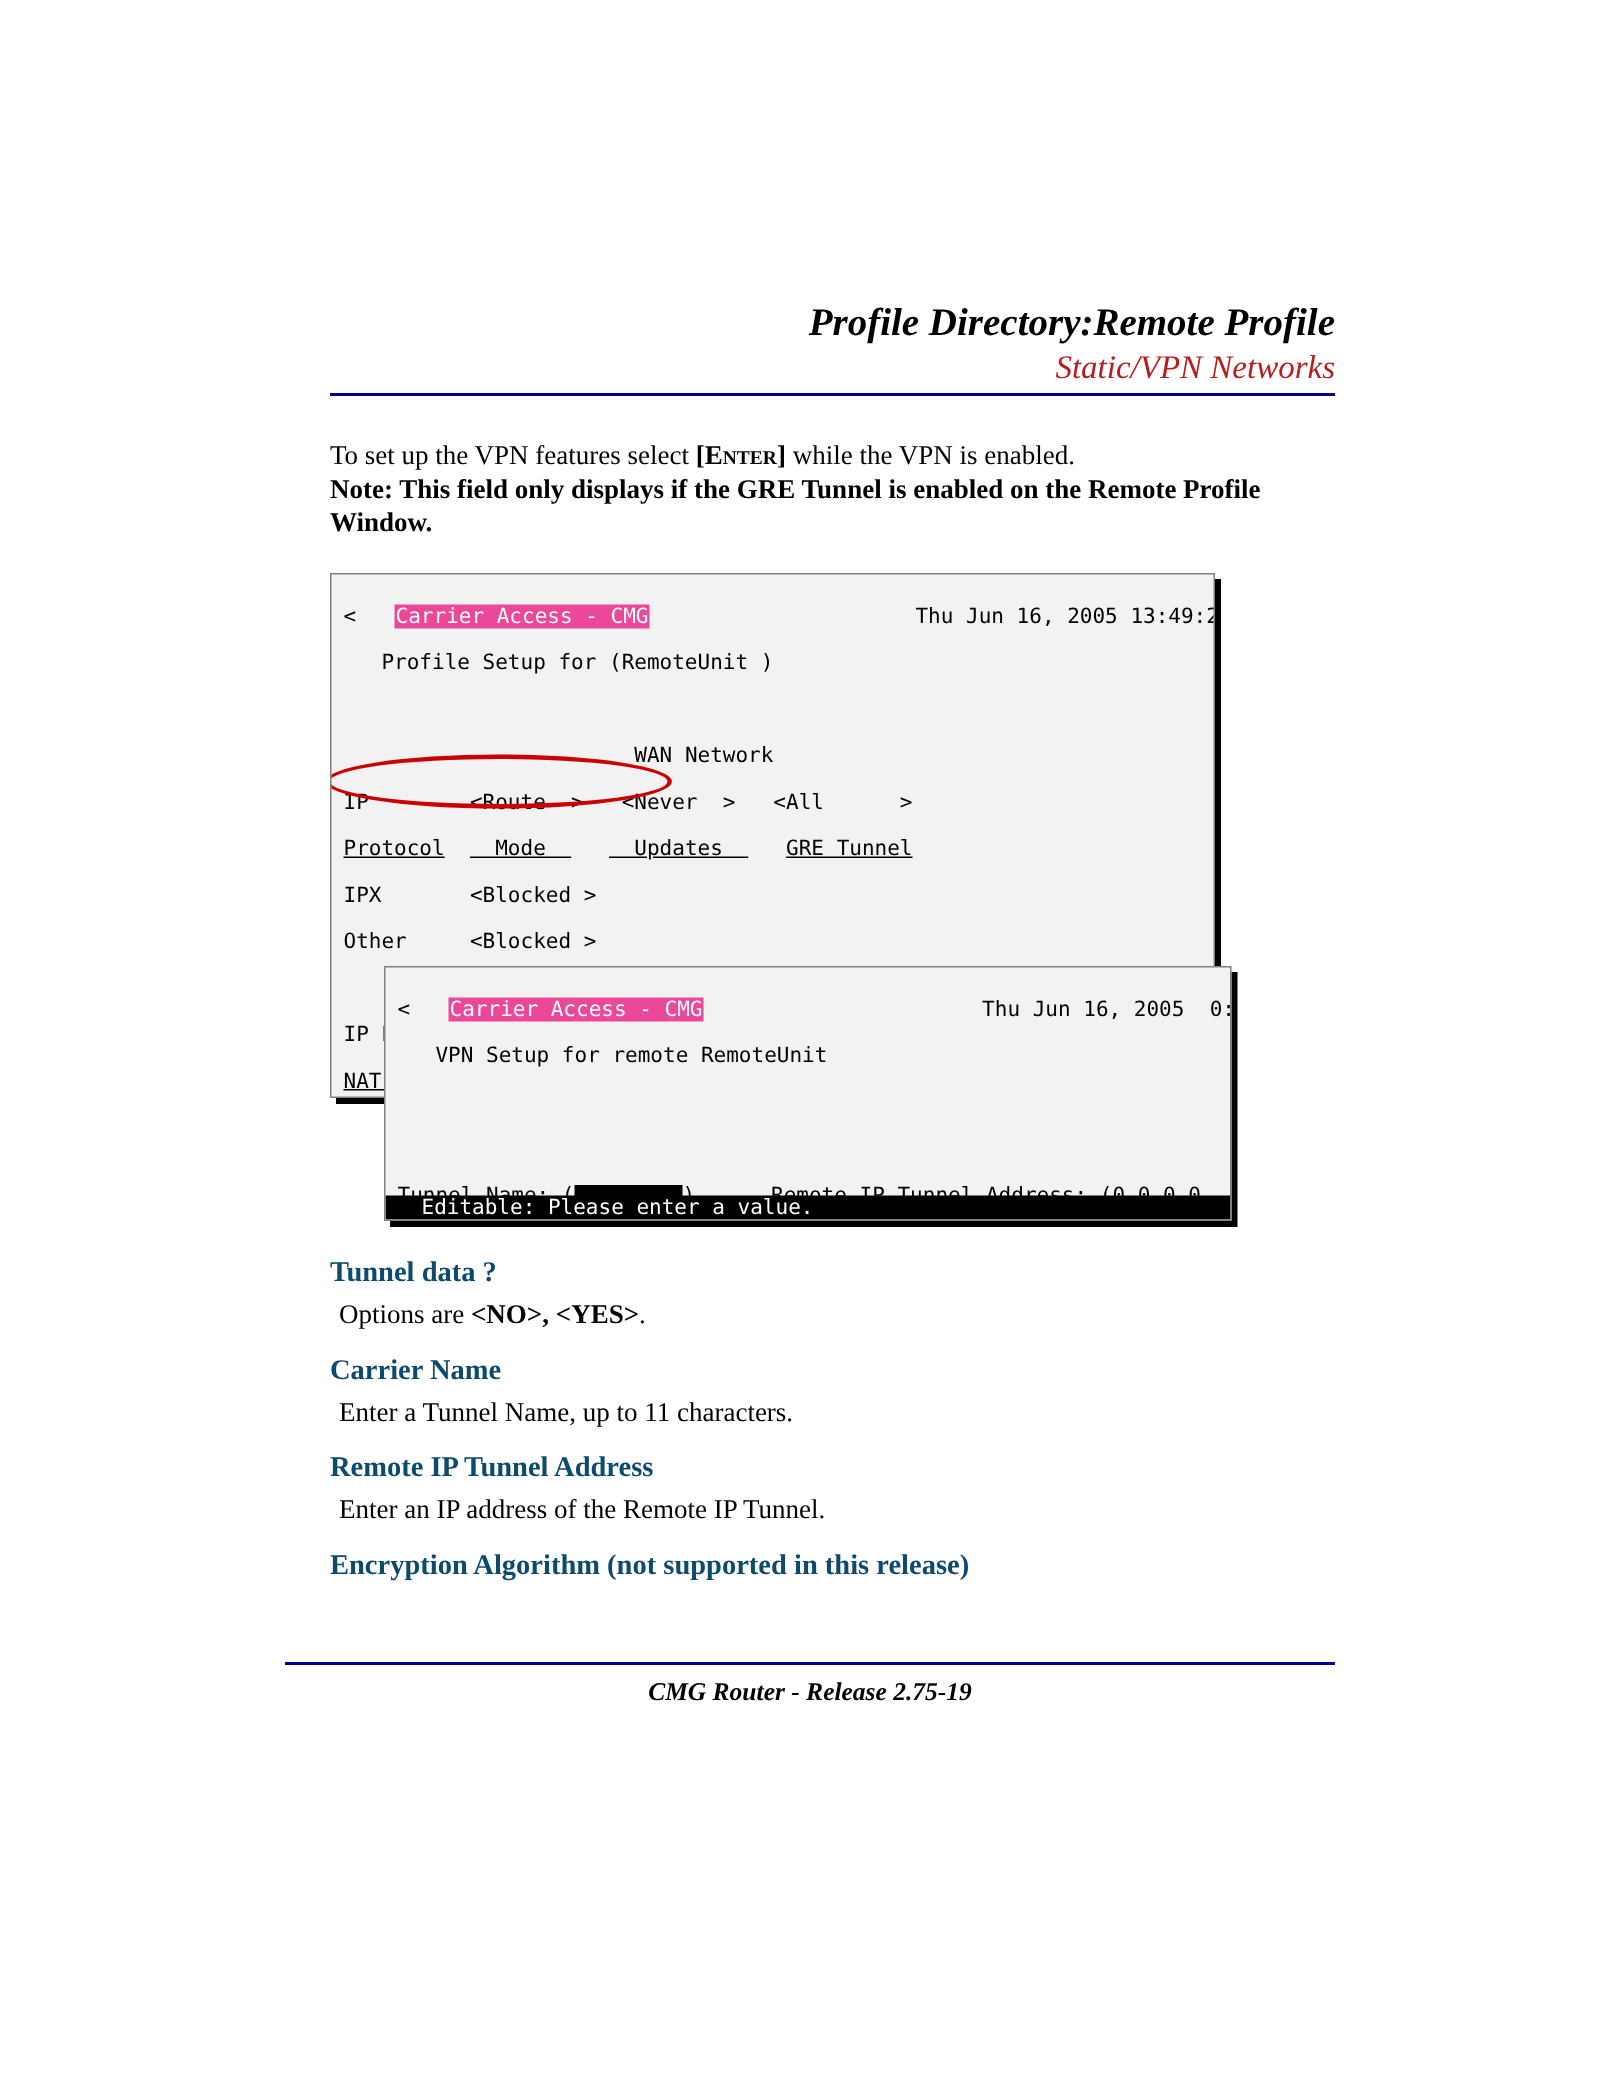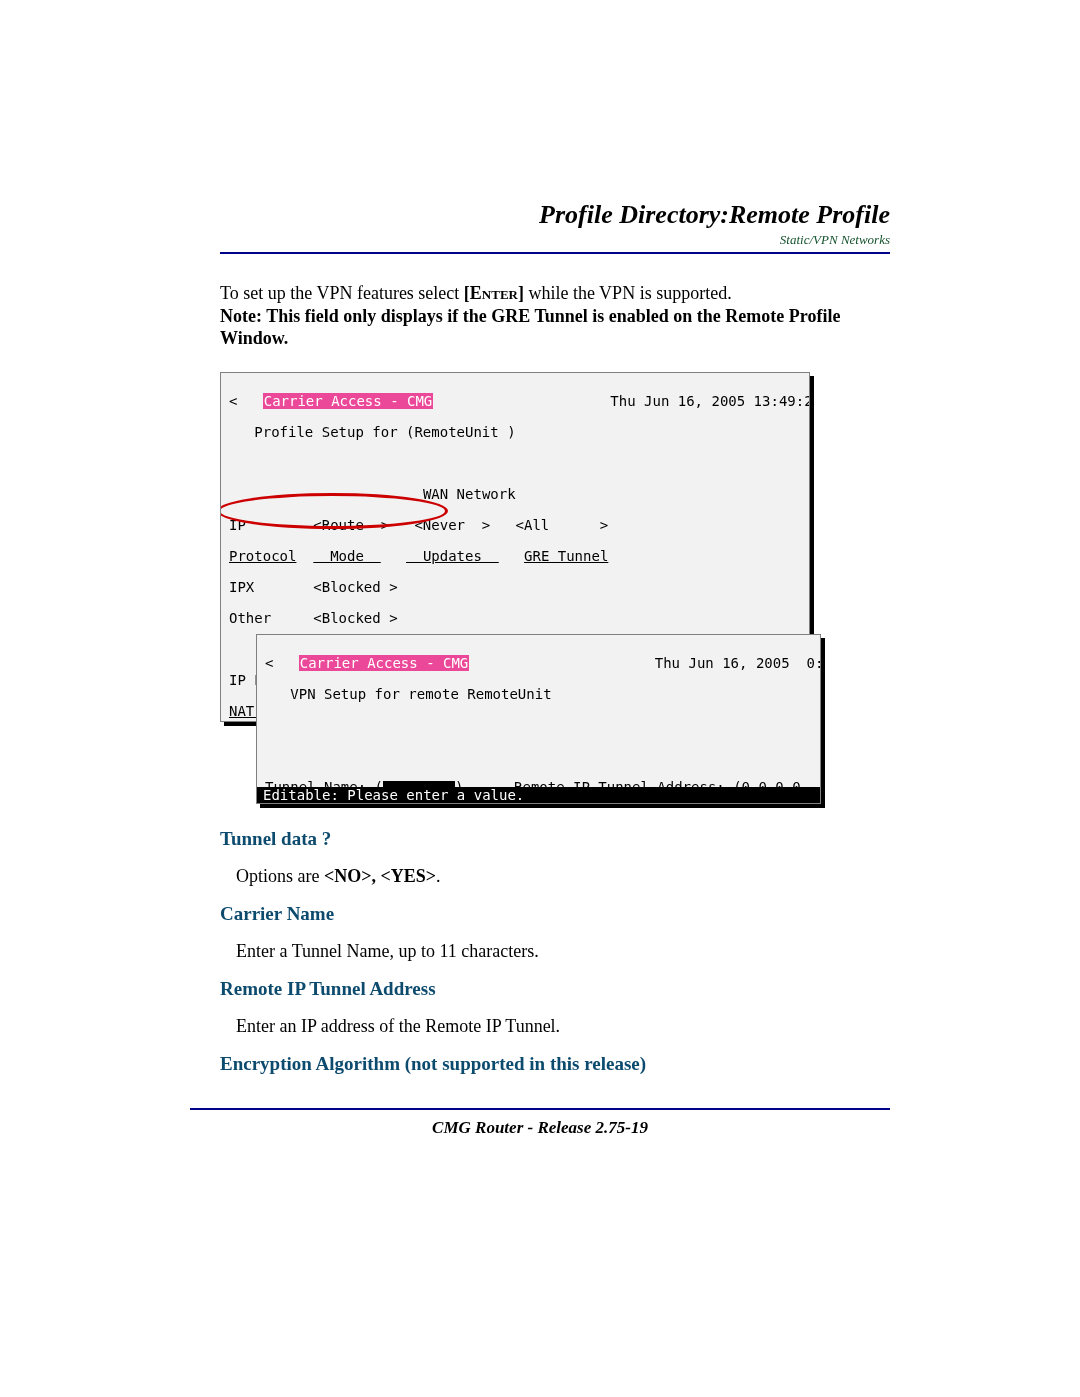--- a/index.html
+++ b/index.html
@@ -22,22 +22,22 @@
   }
   .header-title {
     font-style: italic;
     font-weight: bold;
     font-size: 26px;
     color: #000;
     margin: 0 0 2px 0;
   }
   .header-sub {
     font-style: italic;
-    font-size: 13px;
-    color: #14532d;
+    font-size: 22px;
+    color: #b91c1c;
     margin: 0;
   }
   .hr-top {
     border: none;
     border-top: 2px solid #000088;
     margin: 4px 0 28px 0;
   }
   .hr-bot {
     border: none;
     border-top: 2px solid #000088;
@@ -54,21 +54,21 @@
   .body-text b { font-weight: bold; }
 
   .section-heading {
     color: #0c4a6e;
     font-weight: bold;
     font-size: 19px;
     margin: 16px 0 0 0;
   }
   .section-body {
     font-size: 18px;
-    margin: 16px;
+    margin: 6px;
   }
 
   
   .terminals {
     position: relative;
     width: 600px;
     height: 440px;
     margin: 0 0 10px 0;
   }
   .term-win {
@@ -100,21 +100,21 @@
     left: 36px; top: 262px;
     width: 565px; height: 170px;
     padding: 6px 8px 6px 8px;
   }
   .statusbar {
     position: absolute;
     left: 0; right: 0; bottom: 0;
     height: 16px;
     background: #000;
     color: #fff;
-    padding: 0 6px;
+    padding: 0 24px;
     font-family: inherit;
     font-size: 14px;
     line-height: 16px;
     margin-top: 25px;
   }
 
   
   .oval {
     position: absolute;
     border: 3px solid #cc0000;
@@ -149,21 +149,21 @@
 
 <div class="page">
 
   <div class="header-right">
     <div class="header-title">Profile Directory:Remote Profile</div>
     <div class="header-sub">Static/VPN Networks</div>
   </div>
   <hr class="hr-top">
 
   <p class="body-text">
-    <span>To set up the VPN features select </span><b><span class="scaps">[Enter]</span></b><span> while the VPN is supported.</span><br>
+    <span>To set up the VPN features select </span><b><span class="scaps">[Enter]</span></b><span> while the VPN is enabled.</span><br>
     <b>Note: This field only displays if the GRE Tunnel is enabled on the Remote Profile Window.</b>
   </p>
 
   <div class="terminals">
 
     <div class="term-win term-a">
 <span class="term-ln">&lt;   <span class="inv">Carrier Access - CMG</span>                     <span>Thu Jun 16, 2005 13:49:26_</span>  &gt;</span>
 <span class="term-ln">   Profile Setup for (RemoteUnit )</span>
 <span class="term-ln">&nbsp;</span>
 <span class="term-ln">                       <span>WAN Network</span></span>

